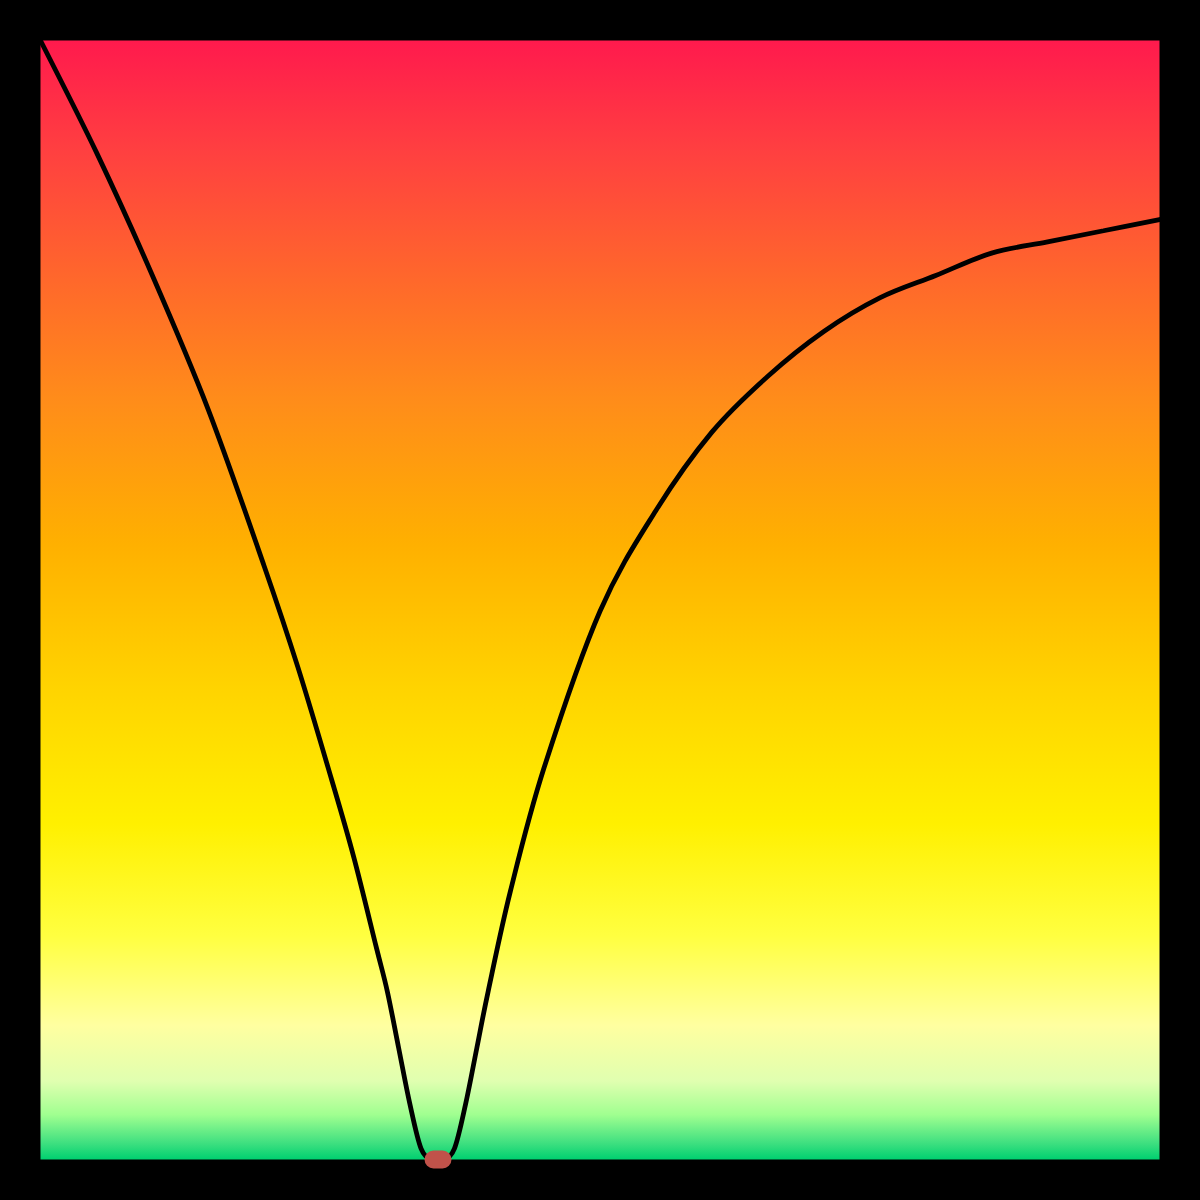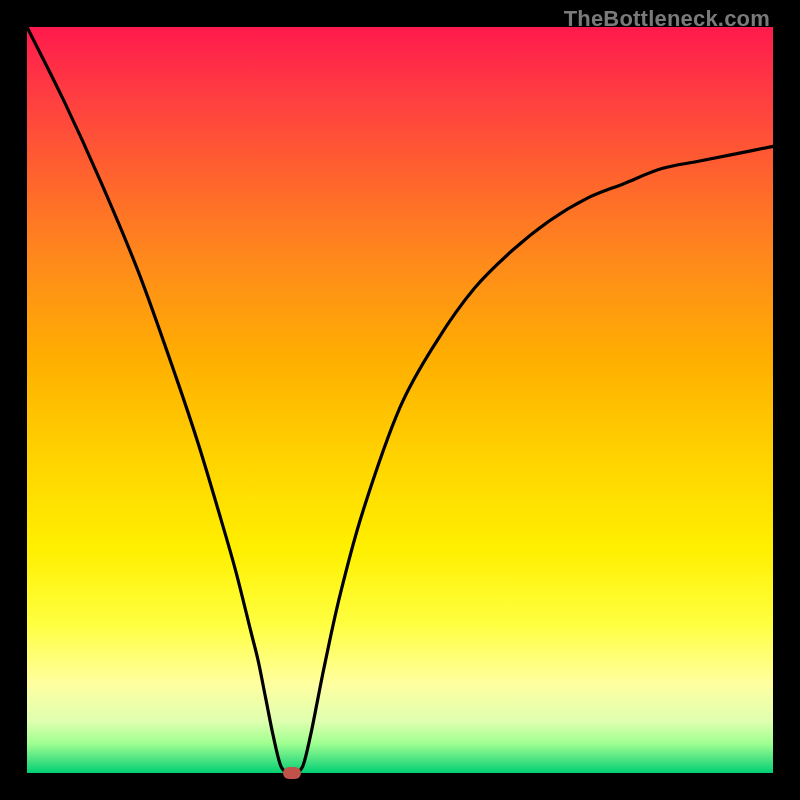--- a/index.html
+++ b/index.html
@@ -62,14 +62,13 @@
 
 <div class="frame">
   <div class="plot-area"></div>
 
   <svg class="curve-svg" viewBox="0 0 746 746" preserveAspectRatio="none">
     <path id="curve-path" fill="none" stroke="#000" stroke-width="3.2" stroke-linecap="round" stroke-linejoin="round" d="M 0 0 C 6.216666666666668 12.433333333333337 24.866666666666667 48.49000000000002 37.300000000000004 74.60000000000002 C 49.73333333333334 100.71000000000002 62.16666666666668 128.0633333333333 74.60000000000001 156.65999999999997 C 87.03333333333335 185.25666666666663 99.46666666666665 213.85333333333327 111.89999999999999 246.17999999999995 C 124.33333333333333 278.5066666666666 139.25333333333336 322.0233333333333 149.20000000000002 350.62 C 159.14666666666668 379.2166666666667 164.12 394.13666666666666 171.58 417.76 C 179.04000000000002 441.3833333333333 187.74333333333334 471.22333333333336 193.96 492.36 C 200.17666666666668 513.4966666666667 203.9066666666667 525.93 208.88000000000002 544.5799999999999 C 213.85333333333335 563.2299999999999 220.07 589.3399999999999 223.79999999999998 604.26 C 227.52999999999997 619.1800000000001 228.7733333333333 622.9100000000001 231.26 634.1 C 233.74666666666667 645.29 236.23333333333332 658.9666666666667 238.72 671.4 C 241.20666666666668 683.8333333333333 243.69333333333333 697.51 246.18 708.7 C 248.66666666666669 719.8900000000001 251.15333333333336 732.3233333333333 253.64000000000001 738.54 C 256.12666666666667 744.7566666666667 258.6133333333333 744.7566666666667 261.09999999999997 746 C 263.58666666666664 747.2433333333333 266.0733333333333 747.2433333333333 268.56 746 C 271.0466666666667 744.7566666666667 273.5333333333333 744.7566666666667 276.02 738.54 C 278.50666666666666 732.3233333333333 280.99333333333334 719.8900000000001 283.48 708.7 C 285.9666666666667 697.51 288.4533333333333 683.8333333333333 290.94 671.4 C 293.4266666666667 658.9666666666667 294.67 651.5066666666667 298.40000000000003 634.1 C 302.13000000000005 616.6933333333334 307.10333333333335 591.8266666666667 313.32 566.96 C 319.53666666666663 542.0933333333334 325.75333333333333 515.9833333333333 335.7 484.90000000000003 C 345.64666666666665 453.8166666666667 360.56666666666666 409.0566666666666 373 380.46 C 385.43333333333334 351.86333333333334 397.8666666666667 333.21333333333337 410.3 313.32000000000005 C 422.73333333333335 293.42666666666673 435.16666666666663 276.02 447.59999999999997 261.09999999999997 C 460.0333333333333 246.17999999999998 472.4666666666667 234.99000000000007 484.90000000000003 223.80000000000007 C 497.33333333333337 212.61000000000007 509.7666666666666 202.66333333333338 522.1999999999999 193.96000000000004 C 534.6333333333332 185.2566666666667 547.0666666666666 177.7966666666667 559.5 171.58000000000004 C 571.9333333333334 165.36333333333337 584.3666666666668 161.6333333333333 596.8000000000001 156.65999999999997 C 609.2333333333333 151.68666666666664 621.6666666666667 145.47 634.1 141.74 C 646.5333333333333 138.01000000000002 658.9666666666667 136.76666666666674 671.4 134.2800000000001 C 683.8333333333333 131.79333333333344 696.2666666666667 129.30666666666673 708.6999999999999 126.82000000000005 C 721.1333333333332 124.33333333333337 739.7833333333333 120.60333333333335 746 119.36000000000001"></path>
   </svg>
 
   <div id="marker-dot" class="dot" style="left: 282.83px; top: 767px;"></div>
 
-  <div class="watermark">TheBottleneck.com</div>
 </div>
 
 </body></html>

